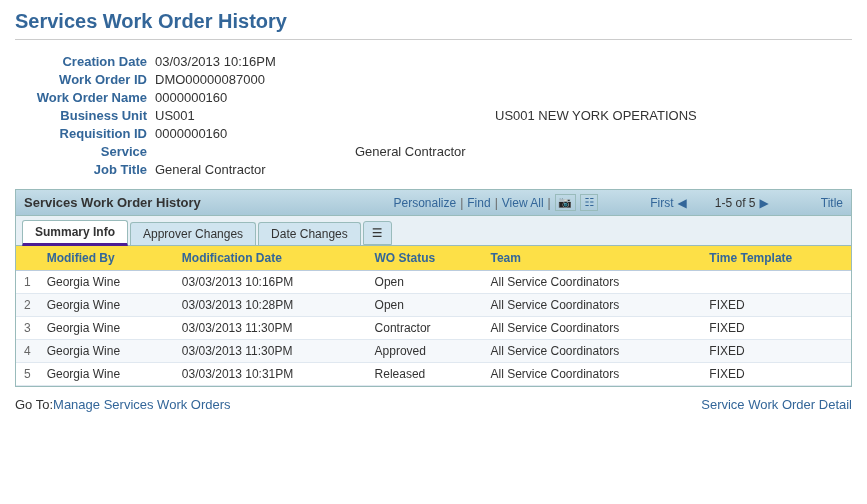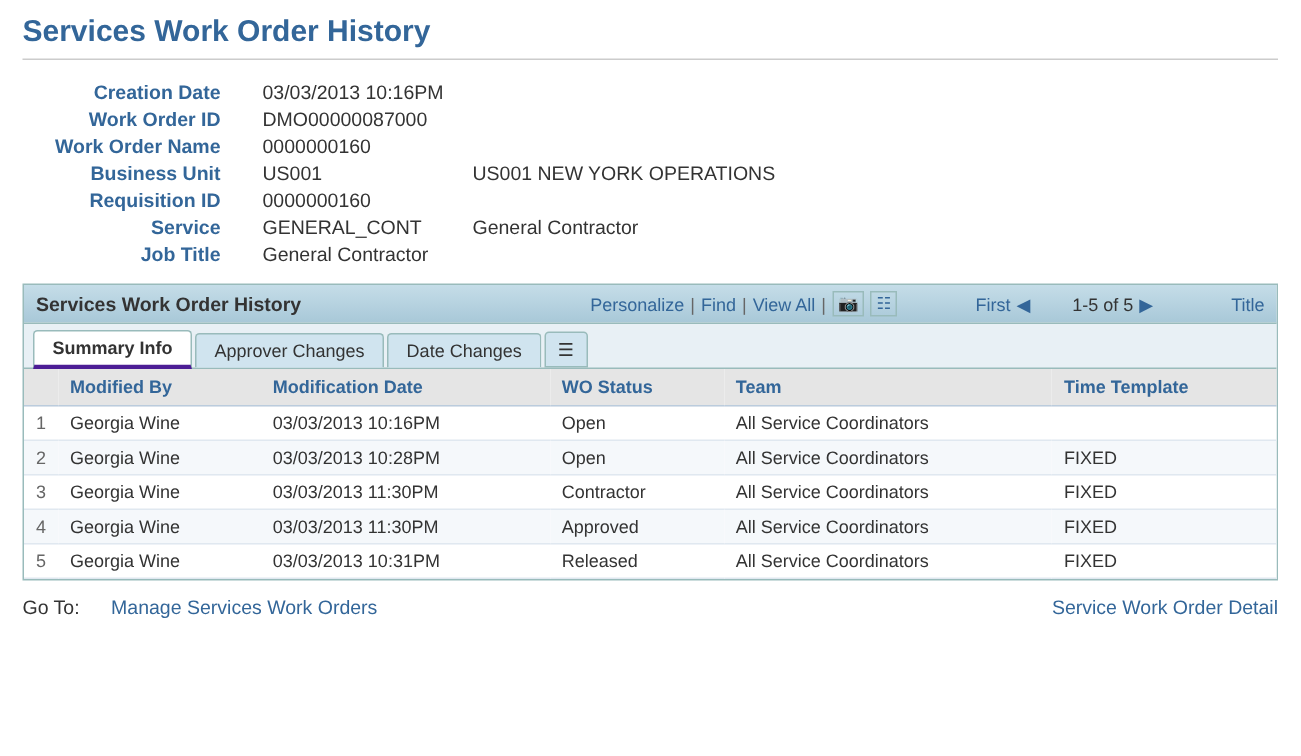--- a/index.html
+++ b/index.html
@@ -21,36 +21,36 @@
       border-bottom: 1px solid #ccc;
       padding-bottom: 6px;
     }
     .info-section {
       margin-bottom: 12px;
     }
     .info-row {
       display: flex;
       margin-bottom: 3px;
       align-items: flex-end;
-      gap: 20px;
     }
     .info-label {
       color: #369;
       font-weight: bold;
       text-align: right;
       min-width: 140px;
       padding-right: 8px;
       flex-shrink: 0;
     }
     .info-value {
       color: #333;
       min-width: 140px;
     }
     .info-value-extra {
       color: #333;
+      margin-left: 200px;
     }
     .info-main {
       display: flex;
       align-items: baseline;
       min-width: 340px;
     }
 
     
     .grid-section {
       border: 1px solid #9bb;
@@ -128,21 +128,21 @@
       cursor: pointer;
       font-size: 12px;
     }
 
     
     .data-table {
       width: 100%;
       border-collapse: collapse;
     }
     .data-table thead tr {
-      background: #e5e5e5;
+      background: #fde047;
     }
     .data-table thead th {
       color: #369;
       font-weight: bold;
       font-size: 12px;
       padding: 5px 8px;
       text-align: left;
       border-bottom: 1px solid #bcd;
     }
     .data-table thead th:first-child {
@@ -164,21 +164,21 @@
       color: #666;
       text-align: center;
       width: 20px;
     }
 
     
     .footer-row {
       display: flex;
       align-items: center;
       margin-top: 10px;
-      gap: 21px;
+      gap: 0;
       font-size: 13px;
     }
     .footer-row a {
       color: #369;
       text-decoration: none;
     }
     .footer-label {
       color: #333;
       font-weight: normal;
     }
@@ -220,21 +220,20 @@
 
     <div class="info-row">
       <div class="info-label">Requisition ID</div>
       <div class="info-value">0000000160</div>
     </div>
 
 
     <div class="info-row">
       <div class="info-label">Service</div>
       <div class="info-main">
-        <div class="info-value">GENERAL_CONT</div>
         <div class="info-value-extra">General Contractor</div>
       </div>
     </div>
 
     <div class="info-row">
       <div class="info-label">Job Title</div>
       <div class="info-value">General Contractor</div>
     </div>
 
   </div>

